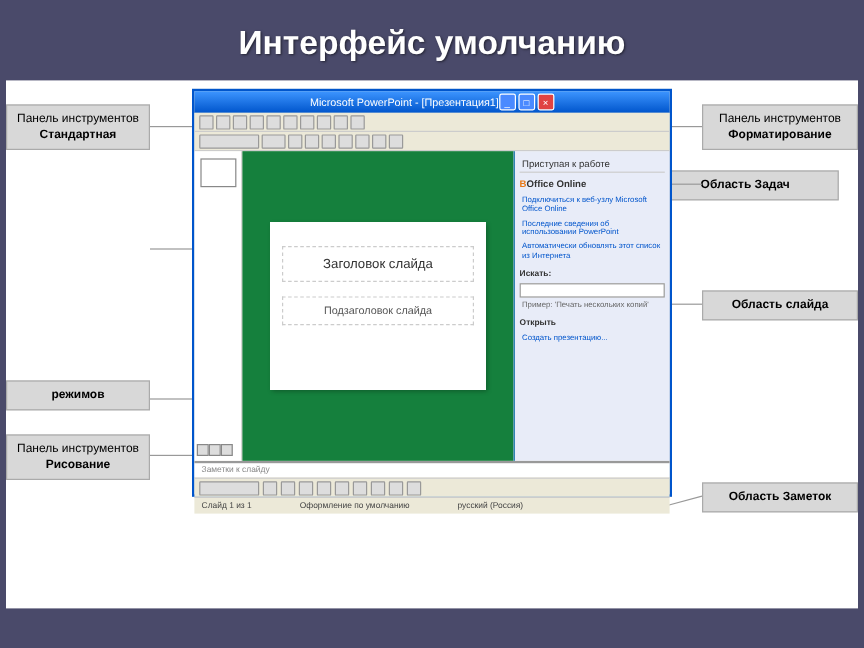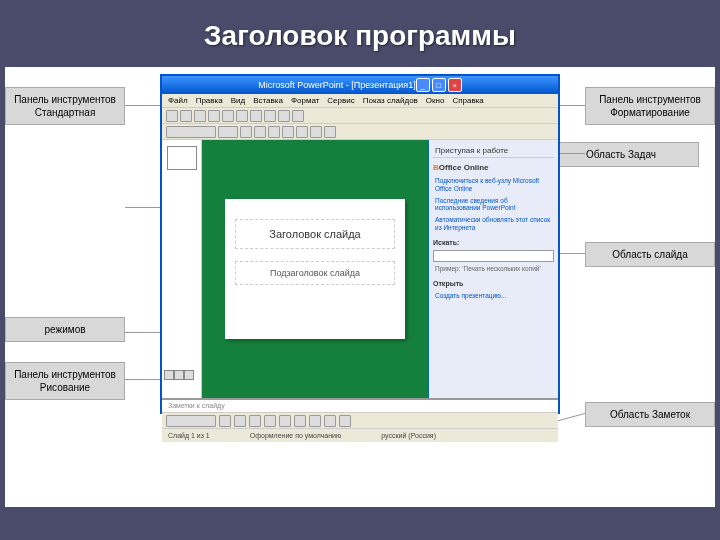--- a/index.html
+++ b/index.html
@@ -1,20 +1,20 @@
 <!DOCTYPE html>
 <html><head>
 <meta charset="utf-8">
 <style>
 *{margin:0;padding:0;box-sizing:border-box}
 body{width:720px;height:540px;background:#4a4a6a;font-family:Arial,sans-serif;overflow:hidden}
 .title{color:#fff;text-align:center;font-size:28px;font-weight:bold;padding:20px 0 15px;text-shadow:1px 1px 2px rgba(0,0,0,0.5)}
 .main{background:#fff;margin:0 5px;height:440px;position:relative}
 .label{position:absolute;background:#d8d8d8;border:1px solid #aaa;padding:5px 8px;font-size:10px;line-height:1.3;text-align:center}
-.label .b{font-weight:normal}
+.label .b{font-weight:bold}
 .line{position:absolute;background:#999;height:1px}
 .win{position:absolute;left:155px;top:7px;width:400px;height:340px;border:2px solid #0055cc;background:#ece9d8}
 .tbar{background:linear-gradient(#3d95ff,#0055cc);height:18px;display:flex;align-items:center;padding:0 4px;color:#fff;font-size:9px;justify-content:center}
 .wbtns{display:flex;gap:2px}
 .wbtn{width:14px;height:14px;background:#4a8aff;border:1px solid #fff;border-radius:2px;display:flex;align-items:center;justify-content:center;font-size:8px;color:#fff}
 .wbtn.x{background:#e04343}
 .mbar{background:#ece9d8;height:14px;display:flex;gap:8px;padding:0 6px;font-size:8px;align-items:center;border-bottom:1px solid #ccc}
 .tb1{background:#ece9d8;height:16px;border-bottom:1px solid #ccc;display:flex;gap:2px;padding:2px 4px;align-items:center}
 .tb2{background:#ece9d8;height:16px;border-bottom:1px solid #ccc;display:flex;gap:2px;padding:2px 4px;align-items:center}
 .ico{width:12px;height:12px;background:#ddd;border:1px solid #999;border-radius:1px}
@@ -33,21 +33,21 @@
 .task-s{font-weight:bold;color:#333;padding:2px 0;margin-top:4px;font-size:7px}
 .notes{height:14px;background:#fff;border-top:2px solid #999;font-size:7px;padding:2px 6px;color:#888}
 .draw{height:16px;background:#ece9d8;border-top:1px solid #ccc;display:flex;gap:3px;padding:2px 4px;align-items:center}
 .status{height:14px;background:#ece9d8;border-top:1px solid #ccc;display:flex;font-size:7px;align-items:center;padding:0 6px;gap:40px;color:#444}
 .view-btns{position:absolute;width:30px;height:12px;left:2px;bottom:30px;display:flex}
 .vb{width:10px;height:10px;border:1px solid #888;background:#ddd}
 </style>
 </head>
 <body>
 
-<div class="title">Заголовок программы</div>
+<div class="title">Интерфейс умолчанию</div>
 
 <div class="main">
 
 <div class="label" style="left:0;top:20px;width:120px">
   <div>Панель инструментов</div>
       <div class="b">Стандартная</div>
 </div>
 <div class="line" style="left:120px;top:38px;width:42px"></div>
 
 <div class="line" style="left:120px;top:140px;width:42px"></div>
@@ -85,31 +85,20 @@
 <div class="line" style="right:130px;top:346px;width:30px;transform:rotate(-15deg);transform-origin:right"></div>
 
 <div class="win">
   <div class="tbar">
     <span>Microsoft PowerPoint - [Презентация1]</span>
     <div class="wbtns">
       <div class="wbtn">_</div>
       <div class="wbtn">□</div>
       <div class="wbtn x">×</div>
     </div>
-  </div>
-  <div class="mbar">
-    <span>Файл</span>
-    <span>Правка</span>
-    <span>Вид</span>
-    <span>Вставка</span>
-    <span>Формат</span>
-    <span>Сервис</span>
-    <span>Показ слайдов</span>
-    <span>Окно</span>
-    <span>Справка</span>
   </div>
   <div class="tb1">
     <div class="ico"></div>
     <div class="ico"></div>
     <div class="ico"></div>
     <div class="ico"></div>
     <div class="ico"></div>
     <div class="ico"></div>
     <div class="ico"></div>
     <div class="ico"></div>

